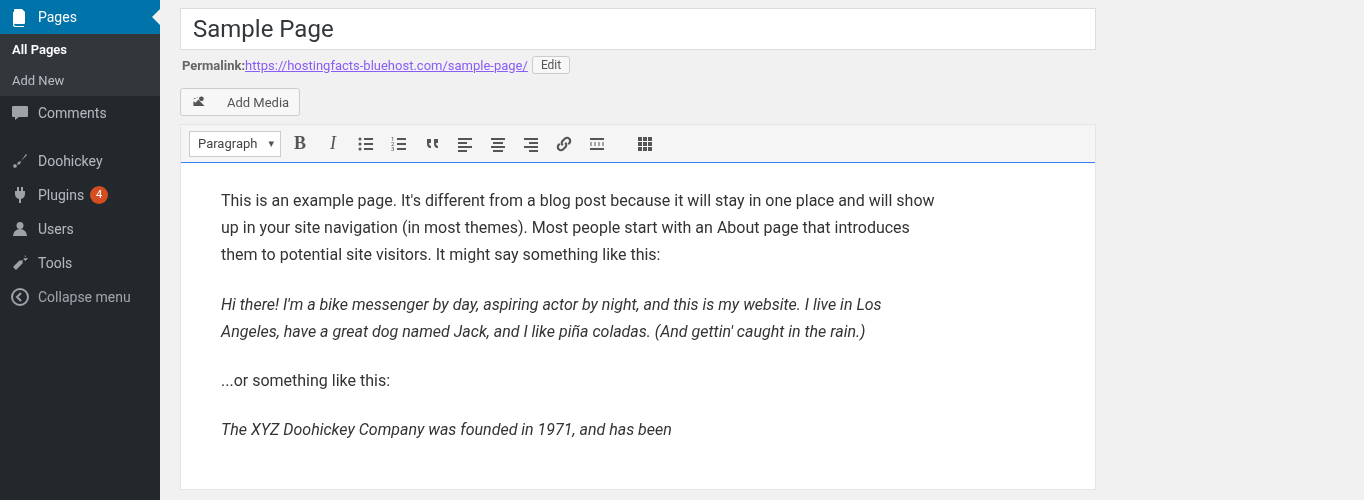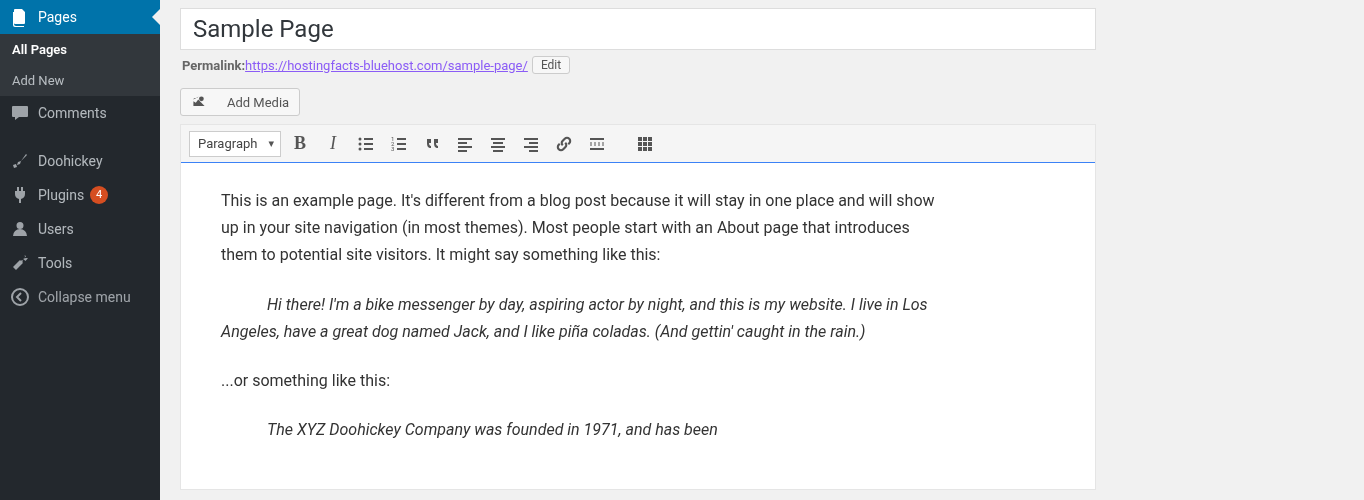--- a/index.html
+++ b/index.html
@@ -33,21 +33,21 @@
 
   .editor { border:1px solid #e5e5e5; background:#fff; }
   .toolbar { display:flex; align-items:center; height:38px; padding:0 8px; border-bottom:1px solid #3b82f6; background:#f5f5f5; gap:5px; }
   .fmt-select { position:relative; height:26px; border:1px solid #ccc; background:#fff; font-size:13px; display:flex; align-items:center; padding:0 22px 0 8px; min-width:92px; cursor:pointer; }
   .fmt-select::after { content:"▾"; position:absolute; right:6px; font-size:11px; color:#555; }
   .tbtn { width:28px; height:28px; display:flex; align-items:center; justify-content:center; color:#555; cursor:pointer; font-size:16px; border-radius:2px; }
   .tbtn svg { width:20px; height:20px; fill:#555; }
 
   .content { padding:24px 40px; font-size:16px; color:#333; line-height:1.7; max-width:800px; }
   .content p { margin-bottom:22px; }
-  .content em { font-style:italic;margin-left:46px; }
+  .content em { font-style:italic; }
 </style>
 </head>
 <body>
 
 <div id="app">
 
   <div class="sidebar">
     <div class="side-item current">
       <span class="side-ico">
         <svg viewBox="0 0 20 20">

